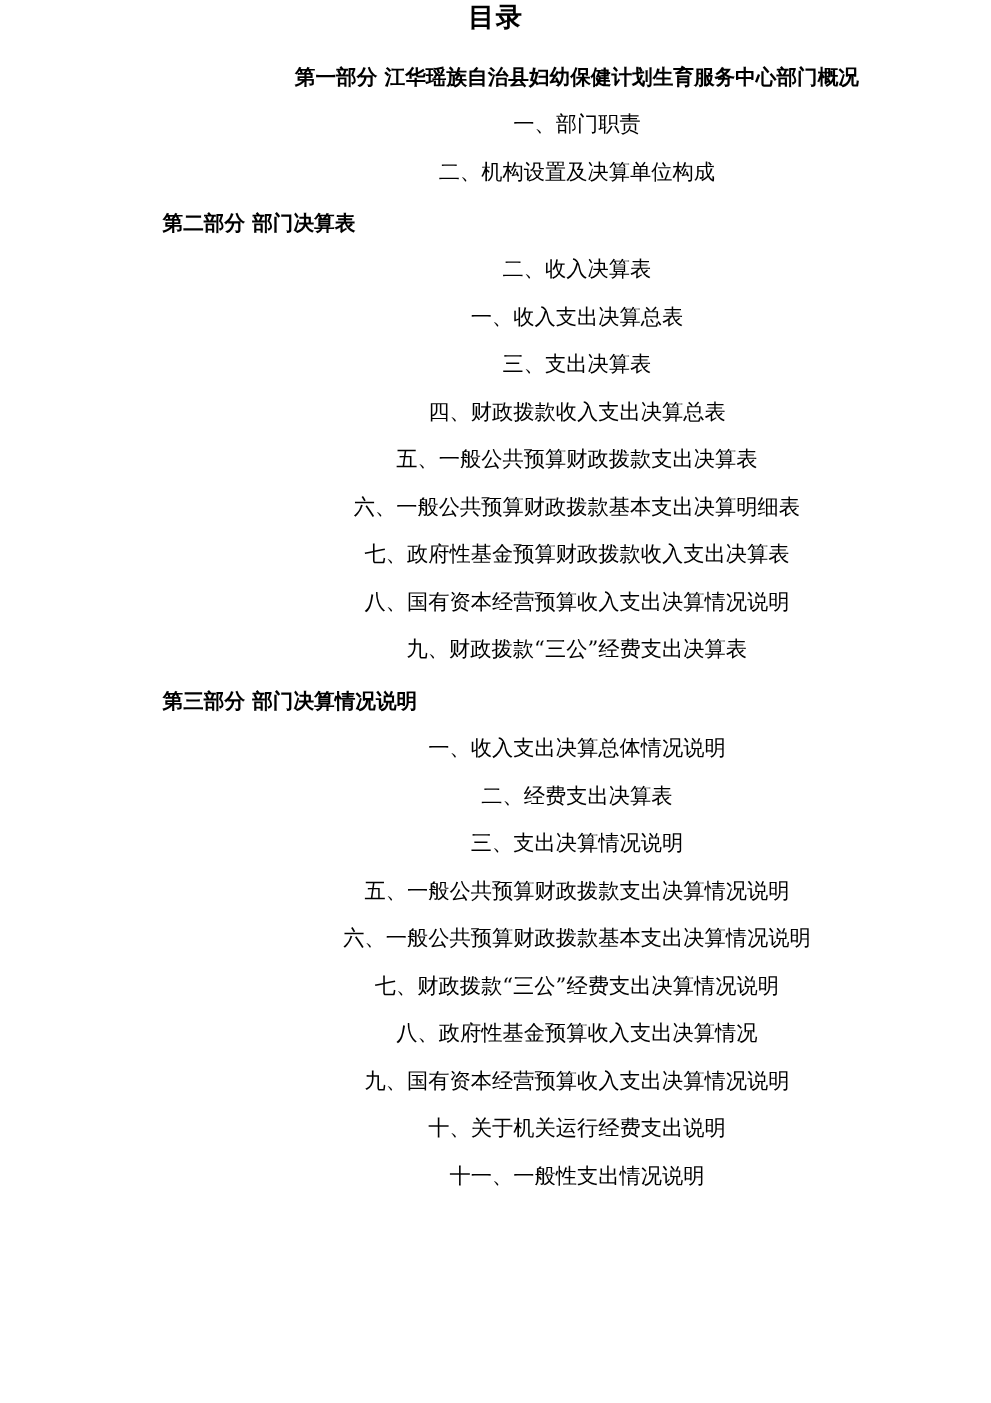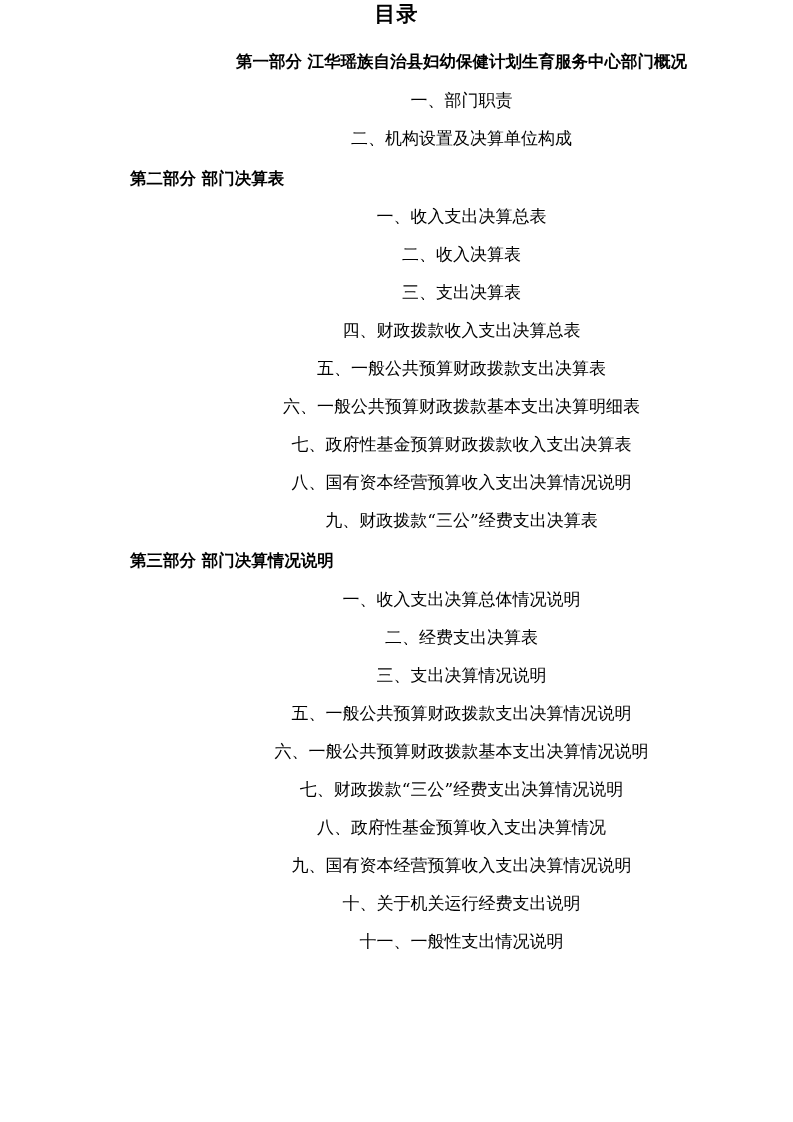--- a/index.html
+++ b/index.html
@@ -63,22 +63,22 @@
 </head>
 <body>
 
 <div class="page">
   <div class="doc-title">目录</div>
   <div class="toc">
       <div class="toc-entry entry-part">第一部分 江华瑶族自治县妇幼保健计划生育服务中心部门概况</div>
       <div class="toc-entry entry-item">一、部门职责</div>
       <div class="toc-entry entry-item">二、机构设置及决算单位构成</div>
       <div class="toc-entry entry-part">第二部分 部门决算表</div>
+      <div class="toc-entry entry-item">二、收入决算表</div>
       <div class="toc-entry entry-item">一、收入支出决算总表</div>
-      <div class="toc-entry entry-item">二、收入决算表</div>
       <div class="toc-entry entry-item">三、支出决算表</div>
       <div class="toc-entry entry-item">四、财政拨款收入支出决算总表</div>
       <div class="toc-entry entry-item">五、一般公共预算财政拨款支出决算表</div>
       <div class="toc-entry entry-item">六、一般公共预算财政拨款基本支出决算明细表</div>
       <div class="toc-entry entry-item">七、政府性基金预算财政拨款收入支出决算表</div>
       <div class="toc-entry entry-item">八、国有资本经营预算收入支出决算情况说明</div>
       <div class="toc-entry entry-item">九、财政拨款“三公”经费支出决算表</div>
       <div class="toc-entry entry-part">第三部分 部门决算情况说明</div>
       <div class="toc-entry entry-item">一、收入支出决算总体情况说明</div>
       <div class="toc-entry entry-item">二、经费支出决算表</div>

